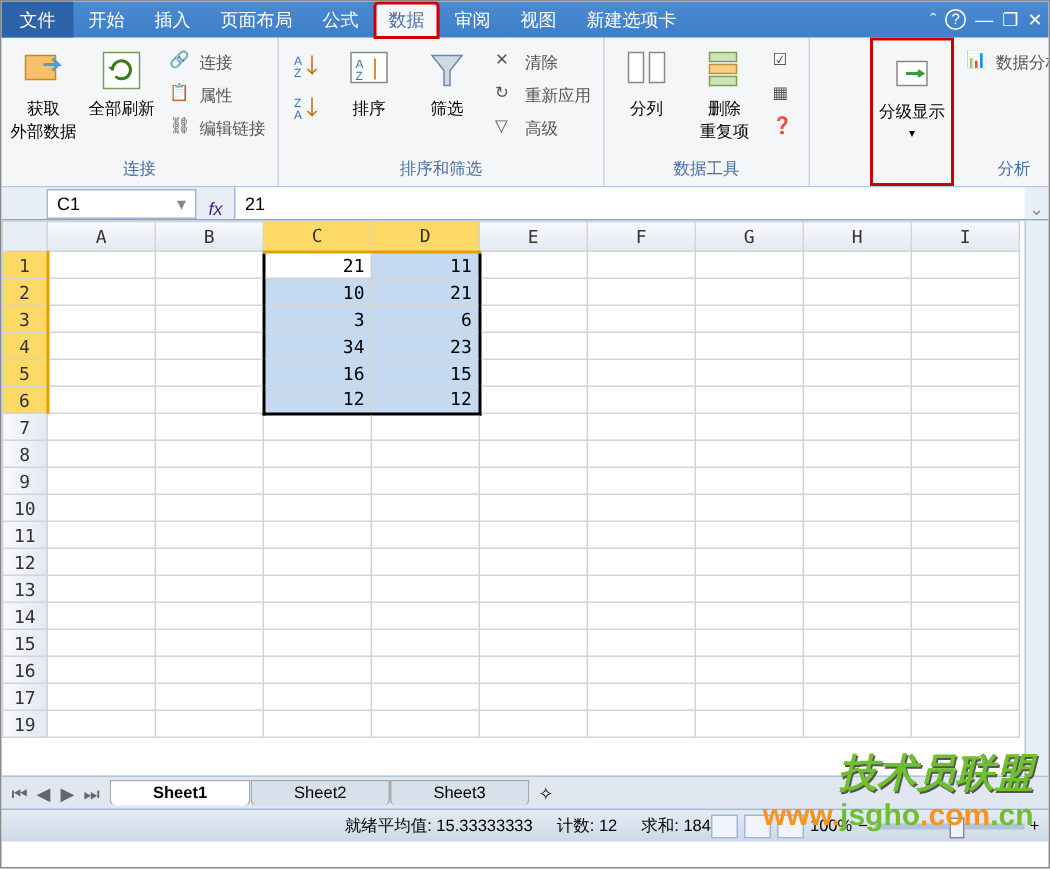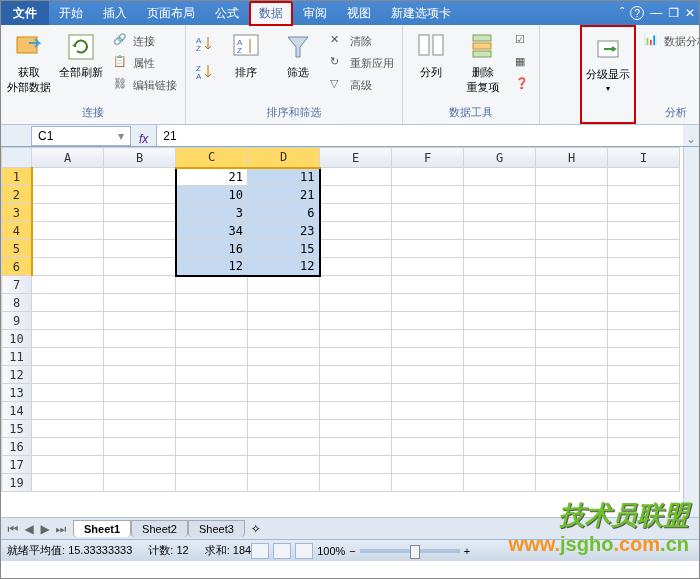--- a/index.html
+++ b/index.html
@@ -1,20 +1,20 @@
 <!DOCTYPE html>
 <html><head>
 <meta charset="utf-8">
 <style>
 * { box-sizing: border-box; margin: 0; padding: 0; }
 body { font-family: "Microsoft YaHei", SimSun, sans-serif; font-size: 12px; background: #fff; width: 700px; height: 579px; overflow: hidden; position: relative; border: 1px solid #888; }
 
 
 .tab-bar { background: linear-gradient(#4a8ad4, #3f7fc8); height: 24px; display: flex; align-items: center; color: #fff; position: relative; }
-.file-tab { background: #2d63a8; padding: 4px 12px; height: 100%; display: flex; align-items: center; cursor: pointer; font-weight: bold; }
+.file-tab { background: #2d63a8; padding: 4px 12px; height: 100%; display: flex; align-items: center; cursor: pointer; }
 .tab-bar .tab { padding: 4px 10px; cursor: pointer; }
 .tab-bar .tab.active { background: #f5f6f8; color: #4a6fa5; border-radius: 3px 3px 0 0; }
 .tab-bar .tab.highlighted { border: 2px solid #c00; padding: 2px 8px; }
 .titlebar-right { position: absolute; right: 4px; display: flex; gap: 6px; align-items: center; }
 .titlebar-right span { cursor: pointer; }
 
 
 .ribbon { background: #f5f6f8; height: 100px; display: flex; border-bottom: 1px solid #b0c4de; }
 .ribbon-group { border-right: 1px solid #ccd5e0; display: flex; flex-direction: column; padding: 2px 4px; }
 .ribbon-group .items { flex: 1; display: flex; align-items: flex-start; gap: 4px; padding-top: 4px; }
@@ -48,26 +48,26 @@
 .sel-border-top { border-top: 2px solid #000 !important; }
 .sel-border-bottom { border-bottom: 2px solid #000 !important; }
 .sel-border-left { border-left: 2px solid #000 !important; }
 .sel-border-right { border-right: 2px solid #000 !important; }
 .active-cell { background: #fff !important; }
 
 
 .sheet-bar { height: 22px; background: #e1e7f0; display: flex; align-items: center; border-top: 1px solid #b0c4de; }
 .sheet-nav { display: flex; gap: 0; padding: 0 4px; }
 .sheet-nav span { width: 16px; text-align: center; color: #666; cursor: pointer; }
-.sheet-tab { background: #fff; border: 1px solid #aaa; border-bottom: none; padding: 2px 10px; font-size: 11px; margin-left: 0px; cursor: pointer; border-radius: 0 0 4px 4px; }
+.sheet-tab { background: #fff; border: 1px solid #aaa; border-bottom: none; padding: 2px 28px; font-size: 11px; margin-left: 0px; cursor: pointer; border-radius: 0 0 4px 4px; }
 .sheet-tab.active { background: #fff; font-weight: bold; }
 .sheet-tab:not(.active) { background: #d8e0ec; }
 
 
-.status-bar { height: 22px; background: linear-gradient(#e4ebf4, #cdd9e8); display: flex; align-items: center; font-size: 11px; padding: 0 6px; justify-content: flex-start; border-top: 1px solid #9db7d8; }
+.status-bar { height: 22px; background: linear-gradient(#e4ebf4, #cdd9e8); display: flex; align-items: center; font-size: 11px; padding: 0 6px; justify-content: flex-end; border-top: 1px solid #9db7d8; }
 .status-mid { display: flex; gap: 16px; }
 .view-controls { display: flex; align-items: center; gap: 4px; }
 .view-btn { width: 18px; height: 16px; border: 1px solid #9db7d8; background: #f0f4fa; cursor: pointer; }
 .zoom-slider { width: 100px; height: 4px; background: #b0c4de; position: relative; }
 .zoom-slider::after { content: ""; position: absolute; left: 50%; top: -4px; width: 8px; height: 12px; background: #f0f4fa; border: 1px solid #888; }
 
 
 .watermark { position: absolute; bottom: 22px; right: 10px; text-align: right; pointer-events: none; }
 .watermark .wm1 { font-size: 26px; font-weight: bold; color: #6fbf2f; font-style: italic; text-shadow: 1px 1px #555; }
 .watermark .wm2 { font-size: 20px; }

